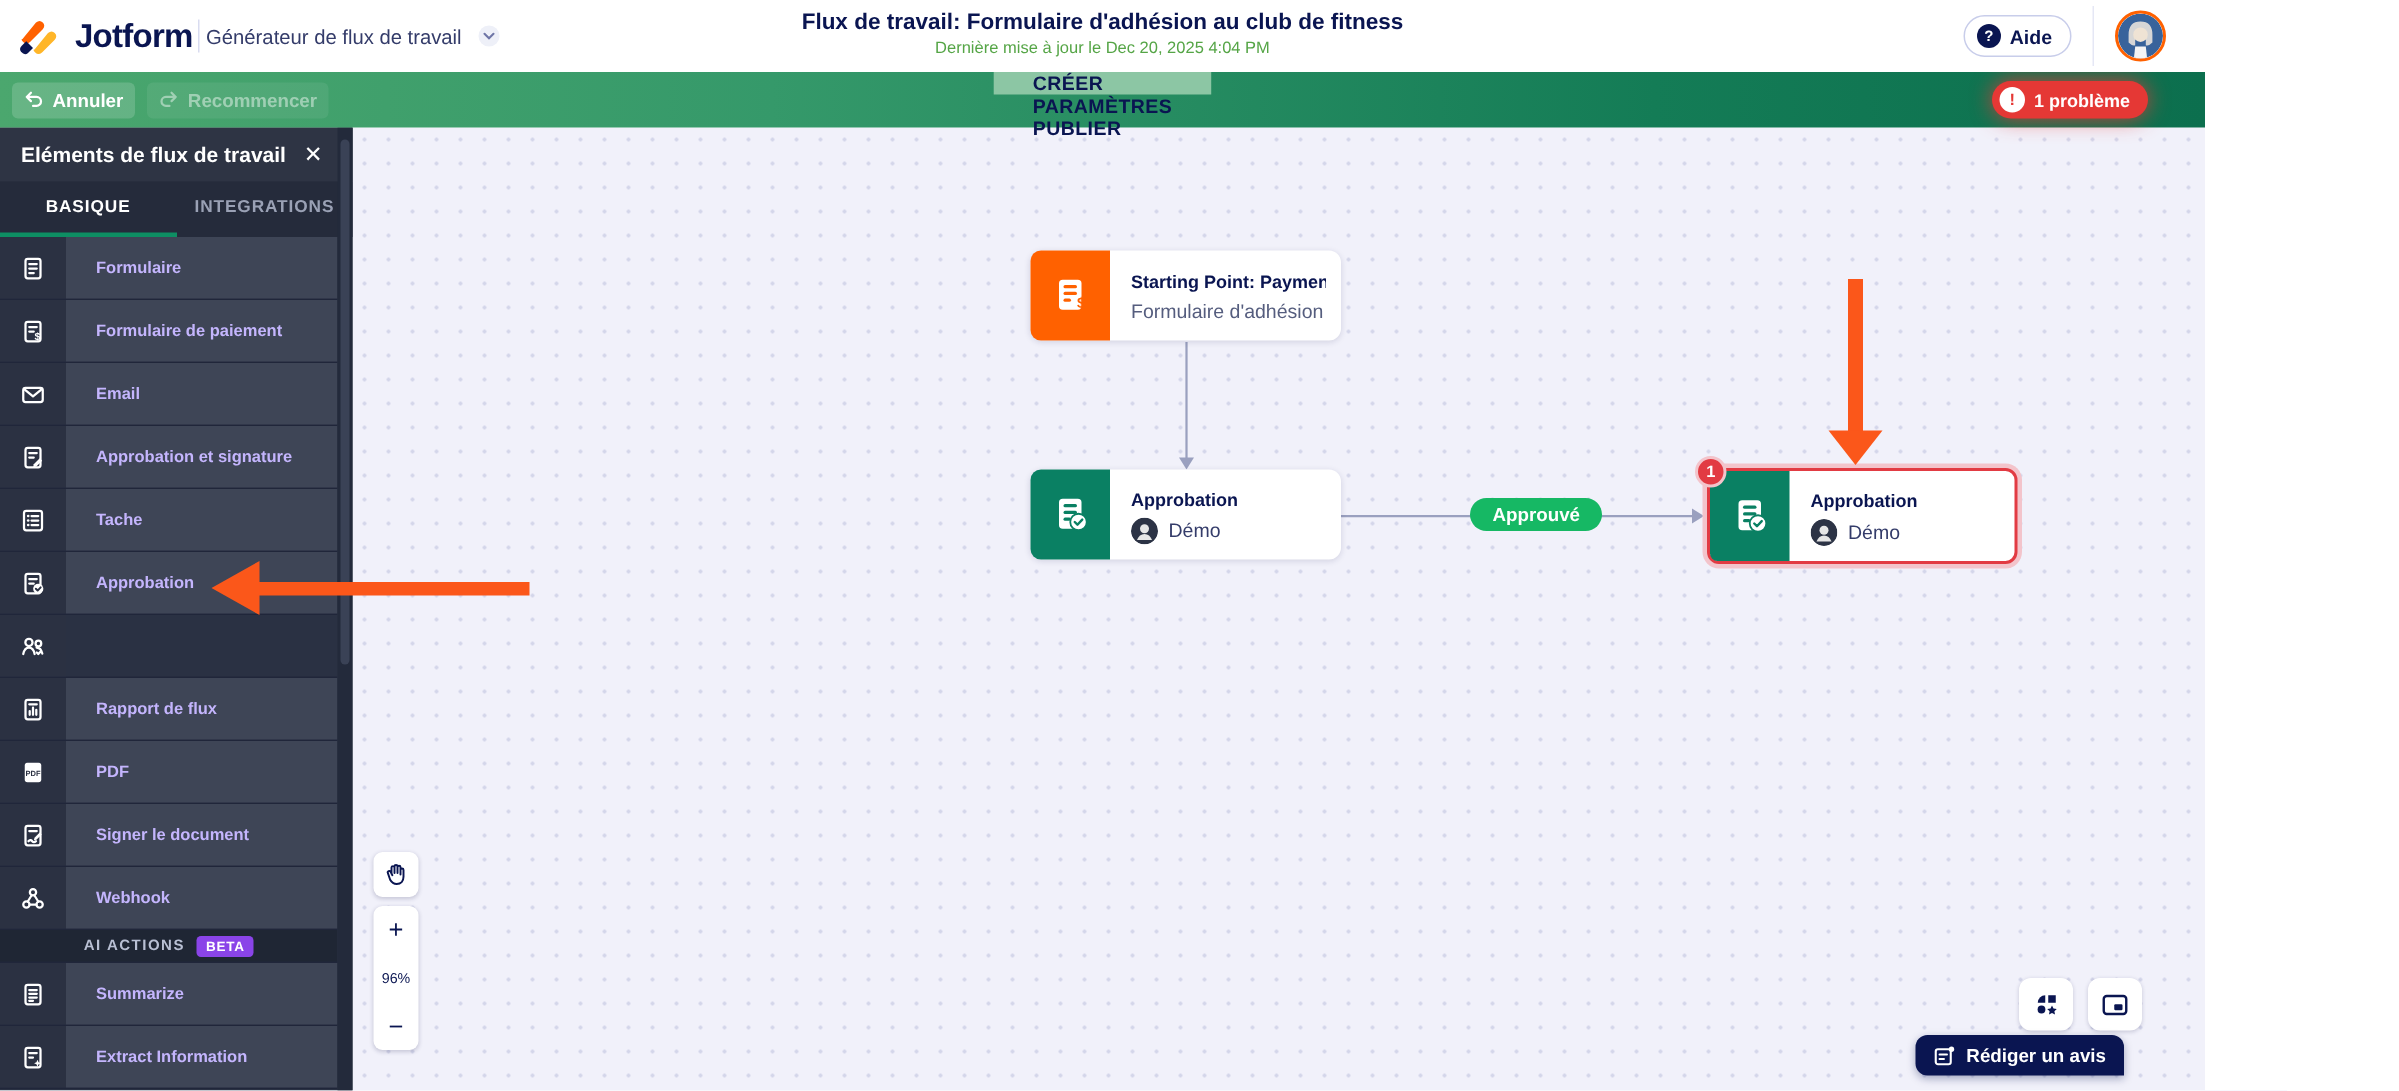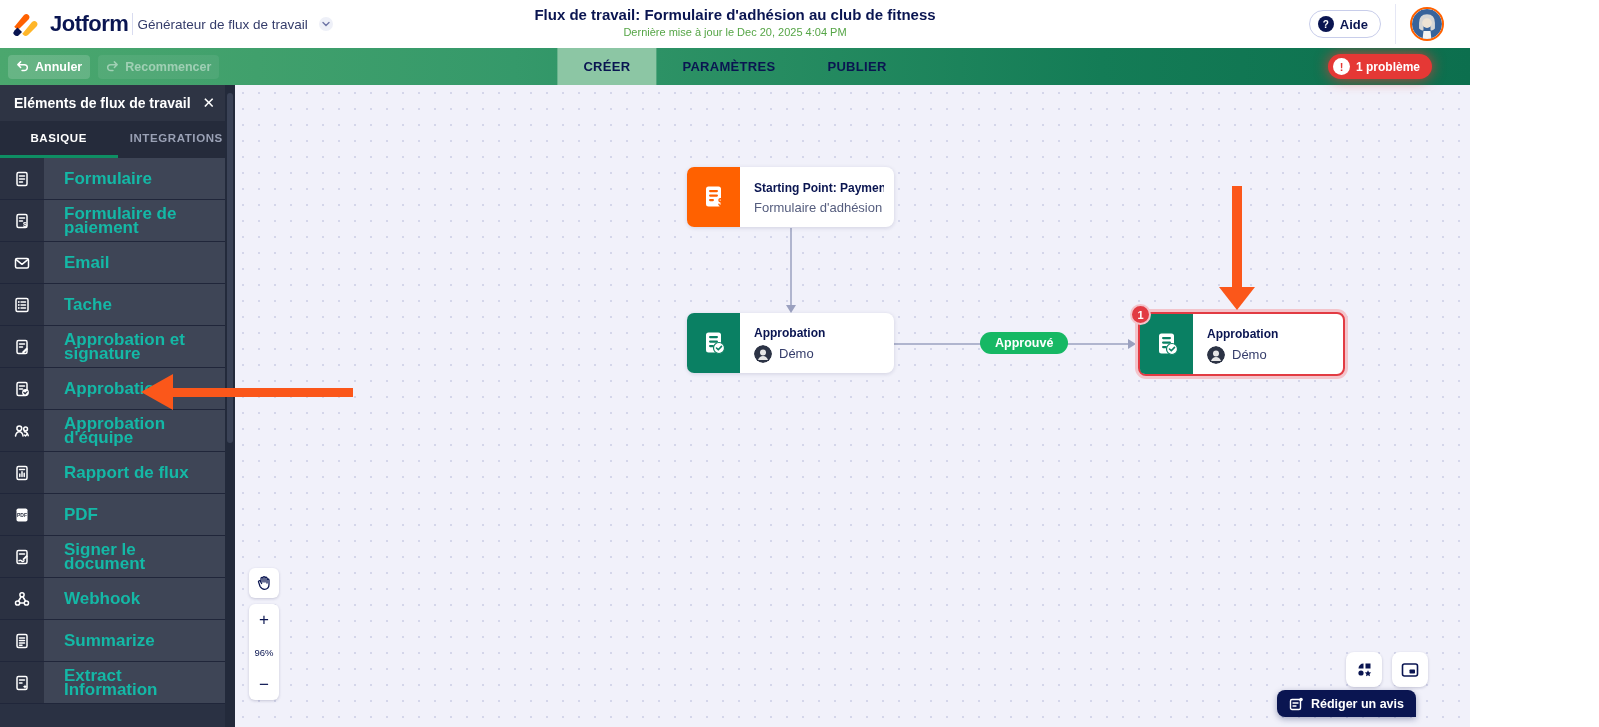--- a/index.html
+++ b/index.html
@@ -24,41 +24,41 @@
   .help-btn { display:flex; align-items:center; gap:6px; border:1px solid #c8cdea; border-radius:16px; padding:5px 12px 5px 8px; background:#fff; font-size:13px; font-weight:bold; color:#0a1551; cursor:pointer; }
   .help-q { width:16px; height:16px; background:#0a1551; color:#fff; border-radius:50%; font-size:10px; display:flex; align-items:center; justify-content:center; font-weight:bold; }
   .top-divider { width:1px; height:40px; background:#e5e7f5; }
   .avatar { width:34px; height:34px; border-radius:50%; border:2px solid #ff6100; overflow:hidden; cursor:pointer; margin-right:14px; }
 
   
   .toolbar { height:37px; background:linear-gradient(90deg,#4ba76e 0%,#35996a 35%,#147c56 75%,#0c6f4e 100%); display:flex; align-items:center; position:relative; z-index:25; padding:0 8px; }
   .tb-btn { display:flex; align-items:center; gap:6px; border:none; border-radius:4px; padding:5px 8px; font-size:12.5px; font-weight:bold; font-family:"Liberation Sans",sans-serif; cursor:pointer; }
   .tb-undo { background:rgba(255,255,255,0.16); color:#fff; }
   .tb-redo { background:rgba(255,255,255,0.07); color:rgba(255,255,255,0.45); margin-left:8px; cursor:default; }
-  .tb-tabs { position:absolute; left:50%; transform:translateX(-50%); top:0; bottom:0; display:flex; }
+  .tb-tabs { position:absolute; left:50%; transform:translateX(-50%); top:0; bottom:0; display:flex;flex-direction:column; }
   .tb-tab { display:flex; align-items:center; padding:0 26px; font-size:13px; font-weight:bold; color:#0a1551; letter-spacing:0.3px; cursor:pointer; }
   .tb-tab.active { background:#8cc6a4; }
   .problem-badge { margin-left:auto; margin-right:30px; display:flex; align-items:center; gap:6px; background:#e53835; color:#fff; font-size:12px; font-weight:bold; border-radius:15px; padding:4px 12px 4px 5px; box-shadow:0 0 14px rgba(229,56,53,0.85); cursor:pointer; }
   .problem-ex { width:17px; height:17px; background:#fff; color:#e53835; border-radius:50%; display:flex; align-items:center; justify-content:center; font-weight:bold; font-size:11px; }
 
   
   .main { position:absolute; top:85px; left:0; right:0; bottom:0; display:flex; }
 
   
   .sidebar { width:235px; background:#2a3143; position:relative; flex-shrink:0; z-index:20; }
   .sb-header { height:36px; background:#2e3444; display:flex; align-items:center; padding:16px 14px; }
   .sb-title { color:#fff; font-size:14px; font-weight:bold; flex:1; }
   .sb-close { color:#fff; font-size:15px; cursor:pointer; padding:2px 6px; }
   .sb-tabs { height:37px; background:#252b3b; display:flex; }
   .sb-tab { flex:1; display:flex; align-items:center; justify-content:center; font-size:11.5px; font-weight:bold; letter-spacing:0.6px; color:#9aa1b5; cursor:pointer; border-bottom:3px solid transparent; }
   .sb-tab.active { color:#fff; border-bottom-color:#0e8e63; }
   .sb-list { position:absolute; top:73px; left:0; right:10px; bottom:0; overflow:hidden; }
   .sb-item { display:flex; height:42px; border-bottom:1px solid #20263a; cursor:pointer; }
   .sb-item-icon { width:44px; background:#2b3142; display:flex; align-items:center; justify-content:center; flex-shrink:0; }
-  .sb-item-label { flex:1; background:#3e4556; display:flex; align-items:center; padding:0 10px 0 20px; color:#14b8a6; font-size:17px; font-weight:600; line-height:14px; }
+  .sb-item-label { flex:1; background:#3e4556; display:flex; align-items:center; padding:0 10px 0 20px; color:#c4b5fd; font-size:11px; font-weight:600; line-height:14px; }
   .sb-section { height:22px; background:#1f2634; display:flex; align-items:center; justify-content:center; gap:8px; border-bottom:1px solid #20263a; }
   .sb-section-label { font-size:10px; font-weight:bold; letter-spacing:1px; color:#b9c0d4; }
   .sb-beta { font-size:9px; font-weight:bold; color:#fff; background:#8a44e8; border-radius:3px; padding:2px 6px; letter-spacing:0.5px; }
   .sb-scroll { position:absolute; top:0; right:0; bottom:0; width:10px; background:#232a3b; }
   .sb-thumb { position:absolute; top:8px; right:2px; width:6px; height:350px; border-radius:3px; background:#3a4256; }
 
   
   .canvas { flex:1; position:relative; background:#f1f1fa; background-image:radial-gradient(circle,#d4d6ea 1.1px, transparent 1.3px); background-size:16px 16px; overflow:hidden; }
 
   .node { position:absolute; width:207px; height:60px; background:#fff; border-radius:8px; display:flex; box-shadow:0 1px 4px rgba(30,30,80,0.15); cursor:pointer; }
@@ -198,61 +198,60 @@
               <svg width="18" height="18" viewBox="0 0 18 18">
                 <rect x="2.5" y="4.5" width="13" height="9.5" rx="1.5" stroke="#fff" stroke-width="1.5" fill="none" stroke-linecap="round" stroke-linejoin="round"></rect>
                 <path d="M3.5 5.8 L9 10.3 L14.5 5.8" stroke="#fff" stroke-width="1.5" fill="none" stroke-linecap="round" stroke-linejoin="round"></path>
               </svg>
             </div>
             <div class="sb-item-label">Email</div>
           </div>
           <div class="sb-item">
             <div class="sb-item-icon">
               <svg width="18" height="18" viewBox="0 0 18 18">
+                <rect x="4" y="2.5" width="10" height="13" rx="1.5" stroke="#fff" stroke-width="1.5" fill="none" stroke-linecap="round" stroke-linejoin="round"></rect>
+                <path d="M6.5 6h5M6.5 9h3" stroke="#fff" stroke-width="1.5" fill="none" stroke-linecap="round" stroke-linejoin="round"></path>
+                <path d="M9.5 13.5 l4-4 1.6 1.6 -4 4 -2 .4z" fill="#fff"></path>
+              </svg>
+            </div>
+            <div class="sb-item-label">Approbation et signature</div>
+          </div>
+          <div class="sb-item">
+            <div class="sb-item-icon">
+              <svg width="18" height="18" viewBox="0 0 18 18">
                 <rect x="3" y="2.5" width="12" height="13" rx="1.5" stroke="#fff" stroke-width="1.5" fill="none" stroke-linecap="round" stroke-linejoin="round"></rect>
                 <path d="M8 6h4.5M8 9h4.5M8 12h4.5" stroke="#fff" stroke-width="1.5" fill="none" stroke-linecap="round" stroke-linejoin="round"></path>
                 <circle cx="5.8" cy="6" r=".9" fill="#fff"></circle>
                 <circle cx="5.8" cy="9" r=".9" fill="#fff"></circle>
                 <circle cx="5.8" cy="12" r=".9" fill="#fff"></circle>
               </svg>
             </div>
             <div class="sb-item-label">Tache</div>
           </div>
           <div class="sb-item">
             <div class="sb-item-icon">
               <svg width="18" height="18" viewBox="0 0 18 18">
                 <rect x="4" y="2.5" width="10" height="13" rx="1.5" stroke="#fff" stroke-width="1.5" fill="none" stroke-linecap="round" stroke-linejoin="round"></rect>
                 <path d="M6.5 6h5M6.5 9h3" stroke="#fff" stroke-width="1.5" fill="none" stroke-linecap="round" stroke-linejoin="round"></path>
-                <path d="M9.5 13.5 l4-4 1.6 1.6 -4 4 -2 .4z" fill="#fff"></path>
-              </svg>
-            </div>
-            <div class="sb-item-label">Approbation et signature</div>
-          </div>
-          <div class="sb-item">
-            <div class="sb-item-icon">
-              <svg width="18" height="18" viewBox="0 0 18 18">
-                <rect x="4" y="2.5" width="10" height="13" rx="1.5" stroke="#fff" stroke-width="1.5" fill="none" stroke-linecap="round" stroke-linejoin="round"></rect>
-                <path d="M6.5 6h5M6.5 9h3" stroke="#fff" stroke-width="1.5" fill="none" stroke-linecap="round" stroke-linejoin="round"></path>
                 <circle cx="12.5" cy="12.5" r="3.4" fill="#fff"></circle>
                 <path d="M10.9 12.5 l1.2 1.2 2-2.1" stroke="#2b3142" stroke-width="1.3" fill="none" stroke-linecap="round" stroke-linejoin="round"></path>
               </svg>
             </div>
             <div class="sb-item-label">Approbation</div>
           </div>
           <div class="sb-item">
             <div class="sb-item-icon">
               <svg width="18" height="18" viewBox="0 0 18 18">
                 <circle cx="6.3" cy="6.3" r="2.4" stroke="#fff" stroke-width="1.5" fill="none" stroke-linecap="round" stroke-linejoin="round"></circle>
                 <path d="M2.5 14 c.6-3 2.3-4.3 3.8-4.3 s3.2 1.3 3.8 4.3" stroke="#fff" stroke-width="1.5" fill="none" stroke-linecap="round" stroke-linejoin="round"></path>
                 <circle cx="12.6" cy="7" r="1.9" stroke="#fff" stroke-width="1.5" fill="none" stroke-linecap="round" stroke-linejoin="round"></circle>
                 <path d="M11.4 9.7 c1.9.1 3.3 1.5 3.8 4" stroke="#fff" stroke-width="1.5" fill="none" stroke-linecap="round" stroke-linejoin="round"></path>
                 <path d="M11.5 13 l1 1 1.8-1.9" stroke="#fff" stroke-width="1.5" fill="none" stroke-linecap="round" stroke-linejoin="round"></path>
               </svg>
             </div>
-            <div class="sb-item-label">Approbation d'équipe</div>
           </div>
           <div class="sb-item">
             <div class="sb-item-icon">
               <svg width="18" height="18" viewBox="0 0 18 18">
                 <rect x="4" y="2.5" width="10" height="13" rx="1.5" stroke="#fff" stroke-width="1.5" fill="none" stroke-linecap="round" stroke-linejoin="round"></rect>
                 <path d="M6.8 12.5 V10 M9 12.5 V7.8 M11.2 12.5 V9.2" stroke="#fff" stroke-width="1.5" fill="none" stroke-linecap="round" stroke-linejoin="round"></path>
                 <path d="M6.5 5.5h5" stroke="#fff" stroke-width="1.5" fill="none" stroke-linecap="round" stroke-linejoin="round"></path>
               </svg>
             </div>
             <div class="sb-item-label">Rapport de flux</div>
@@ -280,20 +279,24 @@
           <div class="sb-item">
             <div class="sb-item-icon">
               <svg width="18" height="18" viewBox="0 0 18 18">
                 <circle cx="9" cy="4.8" r="2.1" stroke="#fff" stroke-width="1.5" fill="none" stroke-linecap="round" stroke-linejoin="round"></circle>
                 <circle cx="4.6" cy="13" r="2.1" stroke="#fff" stroke-width="1.5" fill="none" stroke-linecap="round" stroke-linejoin="round"></circle>
                 <circle cx="13.4" cy="13" r="2.1" stroke="#fff" stroke-width="1.5" fill="none" stroke-linecap="round" stroke-linejoin="round"></circle>
                 <path d="M8 7 L5.5 11 M10 7 l2.5 4 M6.7 13 h4.6" stroke="#fff" stroke-width="1.5" fill="none" stroke-linecap="round" stroke-linejoin="round"></path>
               </svg>
             </div>
             <div class="sb-item-label">Webhook</div>
+          </div>
+          <div class="sb-section">
+            <span class="sb-section-label">AI ACTIONS</span>
+            <span class="sb-beta">BETA</span>
           </div>
           <div class="sb-item">
             <div class="sb-item-icon">
               <svg width="18" height="18" viewBox="0 0 18 18">
                 <rect x="4" y="2.5" width="10" height="13" rx="1.5" stroke="#fff" stroke-width="1.5" fill="none" stroke-linecap="round" stroke-linejoin="round"></rect>
                 <path d="M6.5 6h5M6.5 8.5h5M6.5 11h5M6.5 13.2h2.5" stroke="#fff" stroke-width="1.5" fill="none" stroke-linecap="round" stroke-linejoin="round"></path>
               </svg>
             </div>
             <div class="sb-item-label">Summarize</div>
           </div>

